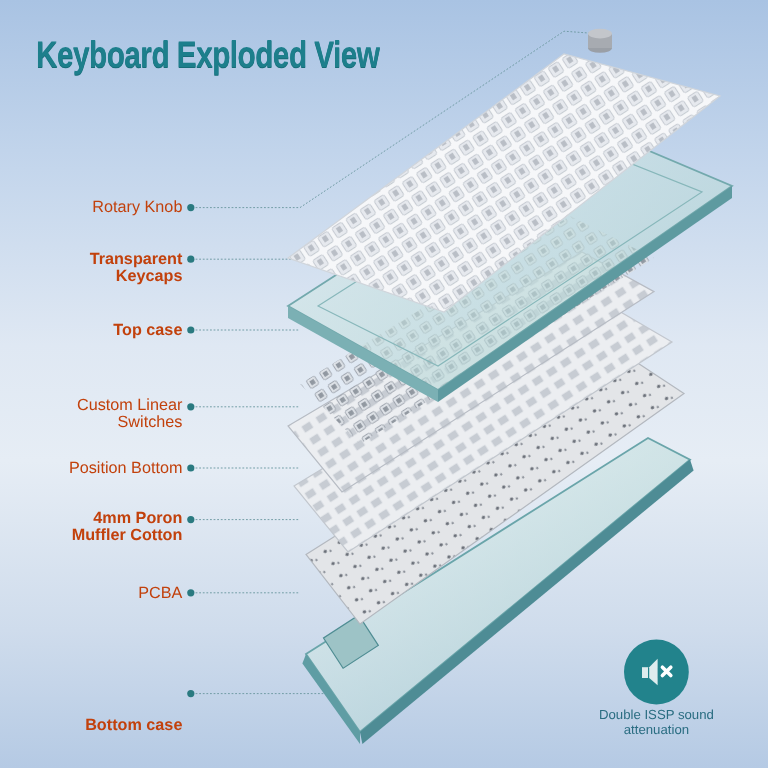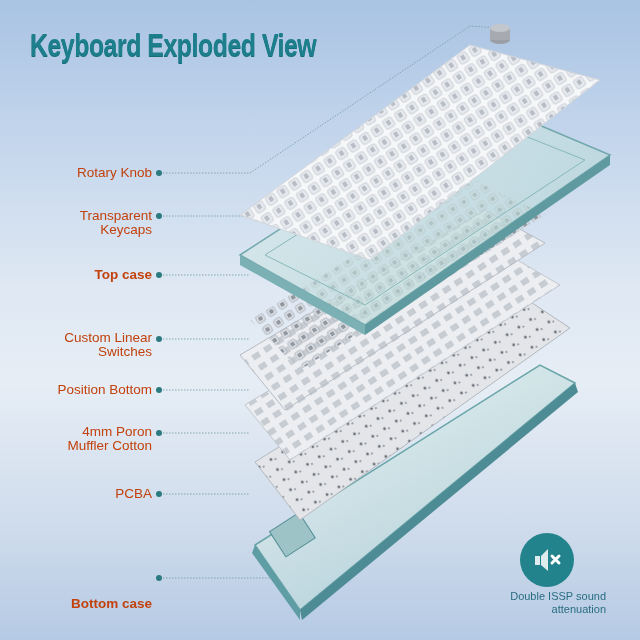--- a/index.html
+++ b/index.html
@@ -21,21 +21,21 @@
   }
   .dot {
     position: absolute; width: 6px; height: 6px; border-radius: 50%; background: #2a7a80;
   }
   .diagram { position: absolute; left: 0; top: 0; width: 640px; height: 640px; }
   .badge {
     position: absolute; left: 520px; top: 533px; width: 54px; height: 54px; border-radius: 50%;
     background: #22838c;
   }
   .badge-text {
-    position: absolute; left: 488px; top: 590px; width: 118px; text-align: right;
+    position: absolute; left: 488px; top: 590px; width: 118px; text-align: center;
     color: #2a6d82; font-size: 11px; line-height: 13px;
   }
 </style>
 </head>
 <body>
 
 <div class="title">Keyboard Exploded View</div>
 
 <svg class="diagram" viewBox="0 0 640 640" xmlns="http://www.w3.org/2000/svg">
   <defs>
@@ -102,21 +102,21 @@
   <ellipse cx="500" cy="40" rx="10" ry="4" fill="#9a9fa6"></ellipse>
   <rect x="490" y="28" width="20" height="12" fill="#a7abb1"></rect>
   <ellipse cx="500" cy="28" rx="10" ry="4" fill="#c3c6cb"></ellipse>
 </svg>
 
 <div class="label" style="top:166px;">
   <span>Rotary Knob</span>
 </div>
 <div class="dot" style="left:156px; top:170px;"></div>
 
-<div class="label" style="top:209px;">
+<div class="label" style="top:209px;font-weight:bold;">
   <div>Transparent</div>
   <div>Keycaps</div>
 </div>
 <div class="dot" style="left:156px; top:213px;"></div>
 
 <div class="label" style="top:268px;font-weight:bold;">
   <span>Top case</span>
 </div>
 <div class="dot" style="left:156px; top:272px;"></div>
 
@@ -124,21 +124,21 @@
   <div>Custom Linear</div>
   <div>Switches</div>
 </div>
 <div class="dot" style="left:156px; top:336px;"></div>
 
 <div class="label" style="top:383px;">
   <span>Position Bottom</span>
 </div>
 <div class="dot" style="left:156px; top:387px;"></div>
 
-<div class="label" style="top:425px;">
+<div class="label" style="top:425px;font-weight:bold;">
   <div>4mm Poron</div>
   <div>Muffler Cotton</div>
 </div>
 <div class="dot" style="left:156px; top:430px;"></div>
 
 <div class="label" style="top:487px;text-align:center;">
   <span>PCBA</span>
 </div>
 <div class="dot" style="left:156px; top:491px;"></div>
 

